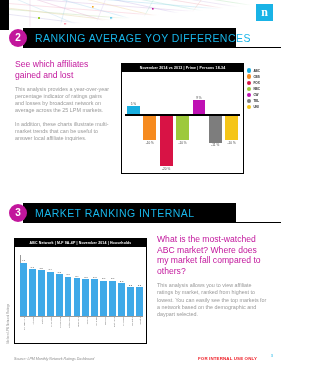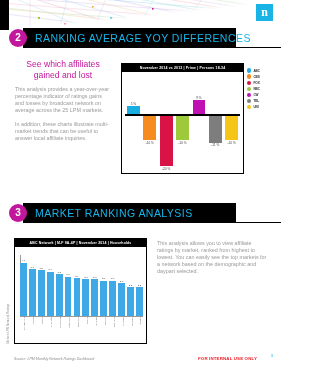--- a/index.html
+++ b/index.html
@@ -55,21 +55,21 @@
     background:#c2169c; color:#ffffff; font-size:10px; font-weight:bold;
     text-align:center; line-height:18px;
   }
   .sec-title {
     position:absolute; left:26px; top:0; height:20px; line-height:20px;
     color:#18b5e8; font-size:10.5px; letter-spacing:.45px; white-space:nowrap;
   }
 
   
   .lead {
-    color:#c2169c; font-size:8.6px; line-height:10.6px; font-weight:normal;text-align:center;
+    color:#c2169c; font-size:8.6px; line-height:10.6px; font-weight:normal;
   }
   .para {
     color:#9a9a9a; font-size:5.4px; line-height:7.1px; margin-top:6px;
   }
 
   
   .chart-frame {
     position:absolute; border:1.4px solid #000000; background:#ffffff;
   }
   .chart-title {
@@ -273,24 +273,25 @@
     <div class="lg-row">
       <span class="lg-sw" style="background: rgb(245, 197, 24);"></span>
       <span class="lg-tx">UNI</span>
     </div>
   </div>
 
 <div class="sec-head" style="top:203px;">
   <div class="sec-bar"></div>
   <div class="sec-rule"></div>
   <div class="sec-badge">3</div>
-  <div class="sec-title">MARKET RANKING ANALYSIS</div>
+  <div class="sec-title">MARKET RANKING INTERNAL</div>
 </div>
 
 <div style="position:absolute; left:157px; top:234px; width:112px;">
+  <div class="lead">What is the most-watched ABC market? Where does my market fall compared to others?</div>
   <div class="para">This analysis allows you to view affiliate ratings by market, ranked from highest to lowest. You can easily see the top markets for a network based on the demographic and daypart selected.</div>
 </div>
 
 <div class="chart-frame" id="chart2">
   <div class="chart-title">ABC Network | M-F 9A-4P | November  2014 | Households</div>
   <div class="plot" id="c2-plot">
     <div class="c2-ylab"></div>
     <div class="c2-area" id="c2-bars">
         <div class="c2-col">
           <div class="c2-bar" style="background: rgb(63, 169, 232); height: 89.1304%;"></div>

